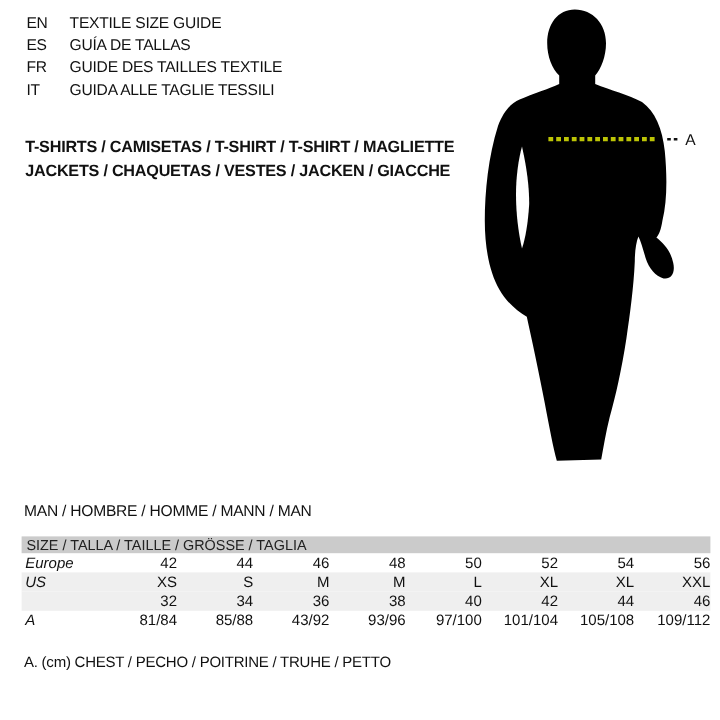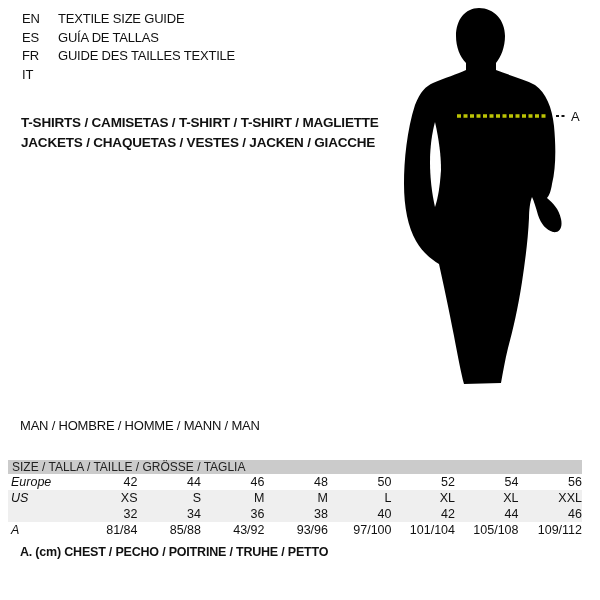--- a/index.html
+++ b/index.html
@@ -53,25 +53,24 @@
     left: 20px;
     top: 418px;
     font-size: 13px;
     font-weight: 400;
     letter-spacing: -0.2px;
   }
 
   
   .size-table {
     position: absolute;
-    left: 8px;
+    left: 18px;
     top: 447px;
     width: 574px;
     font-size: 12.5px;
-    margin-top: 13px;
   }
   .table-header {
     background: #cbcbcb;
     height: 14px;
     line-height: 14px;
     padding-left: 4px;
     font-size: 12px;
     color: #222;
   }
   .t-row {
@@ -91,21 +90,21 @@
     flex: 1;
     text-align: right;
   }
 
   
   .footnote {
     position: absolute;
     left: 20px;
     top: 545px;
     font-size: 12.5px;
-    font-weight: 700;
+    font-weight: 400;
     letter-spacing: -0.2px;
   }
 </style>
 </head>
 <body>
 
 <div class="lang-block">
   <div class="lang-row">
     <span class="lang-code">EN</span>
     <span>TEXTILE SIZE GUIDE</span>
@@ -113,20 +112,21 @@
   <div class="lang-row">
     <span class="lang-code">ES</span>
     <span>GUÍA DE TALLAS</span>
   </div>
   <div class="lang-row">
     <span class="lang-code">FR</span>
     <span>GUIDE DES TAILLES TEXTILE</span>
   </div>
   <div class="lang-row">
     <span class="lang-code">IT</span>
+    <span>GUIDA ALLE TAGLIE TESSILI</span>
   </div>
 </div>
 
 <div class="cat-block">
   <div>T-SHIRTS / CAMISETAS / T-SHIRT / T-SHIRT / MAGLIETTE</div>
   <div>JACKETS / CHAQUETAS / VESTES / JACKEN / GIACCHE</div>
 </div>
 
 <div class="figure-wrap">
   <svg width="205" height="400" viewBox="0 0 205 400" xmlns="http://www.w3.org/2000/svg">

